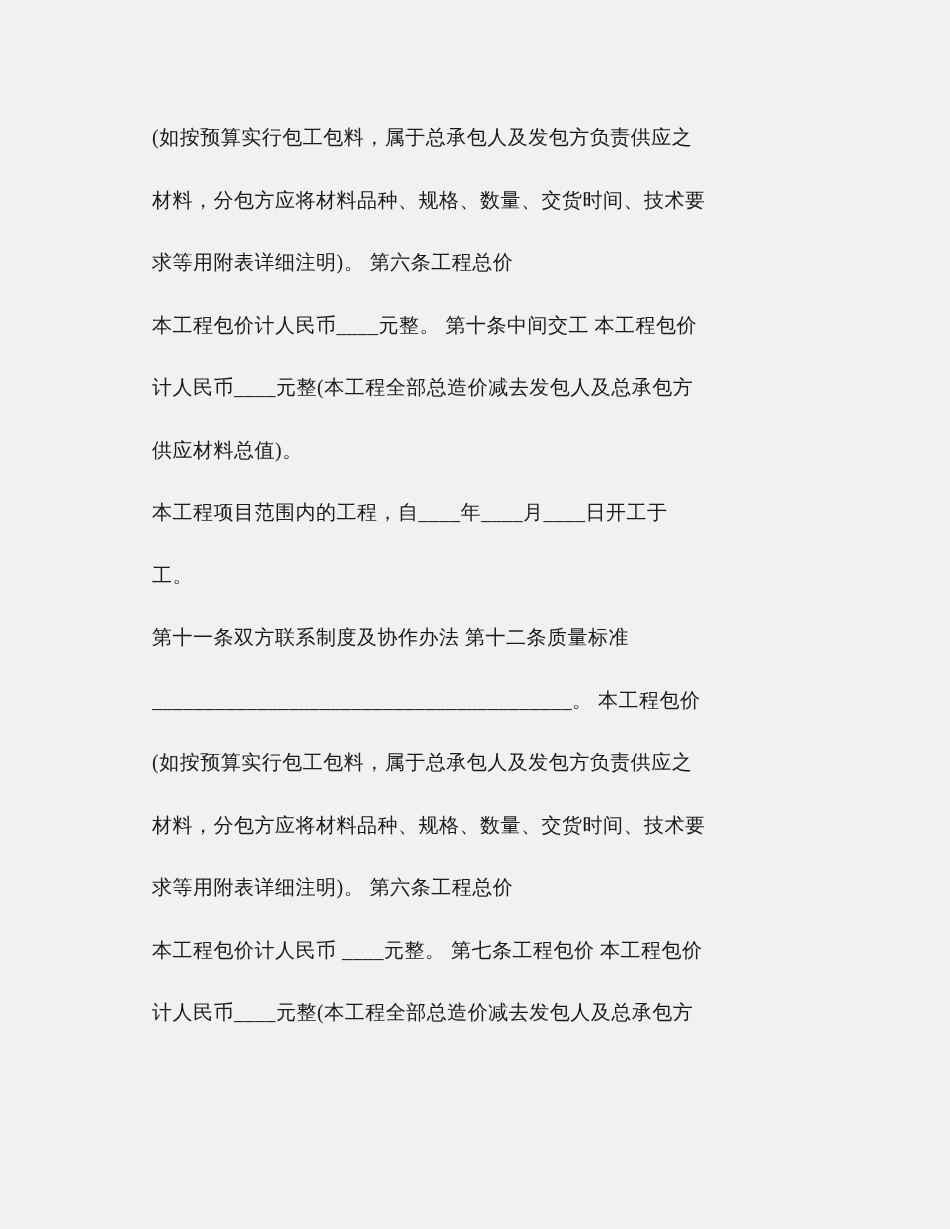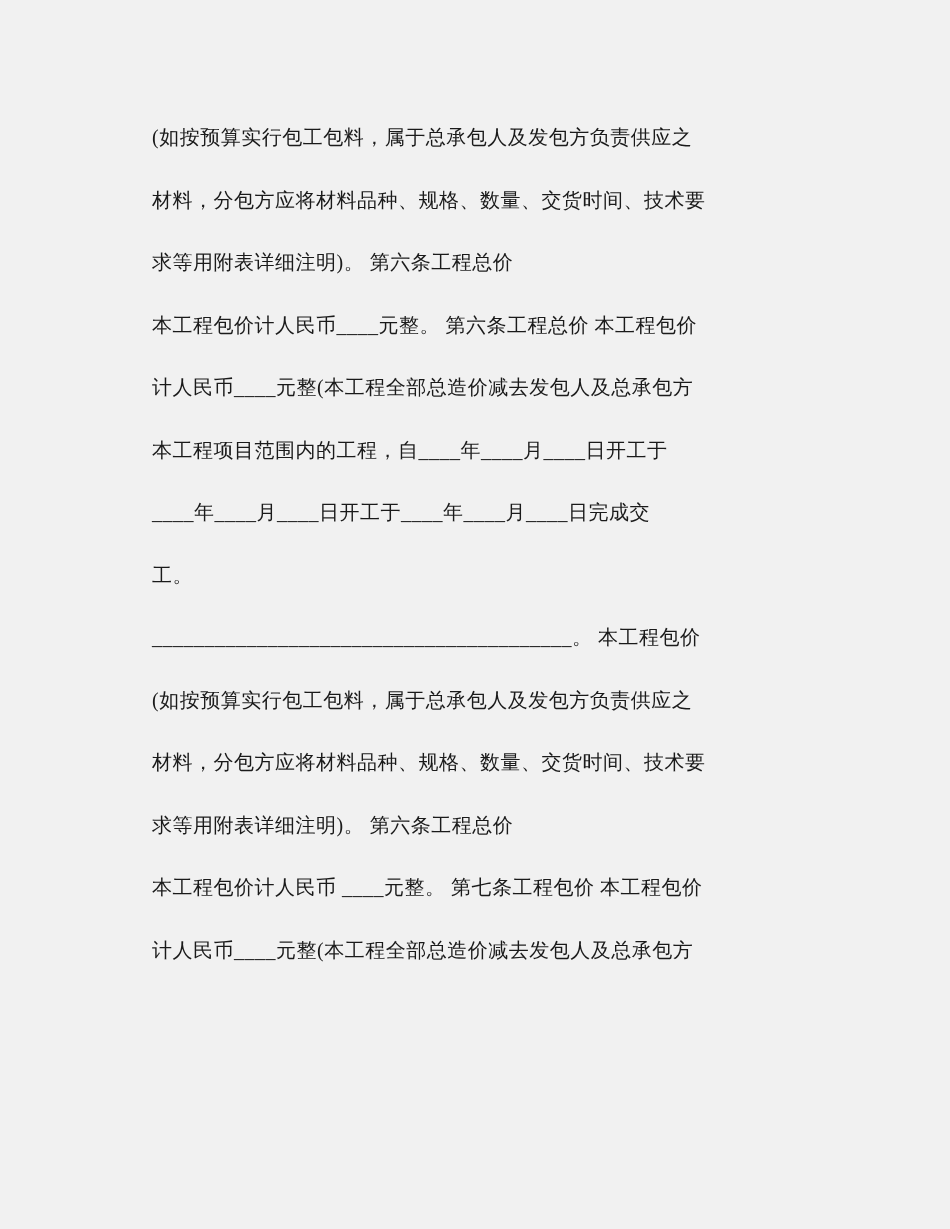--- a/index.html
+++ b/index.html
@@ -28,24 +28,25 @@
       word-break: break-all;
     }
   </style>
 </head>
 <body>
 
 <div class="doc">
   <p class="line">(如按预算实行包工包料，属于总承包人及发包方负责供应之</p>
   <p class="line">材料，分包方应将材料品种、规格、数量、交货时间、技术要</p>
   <p class="line">求等用附表详细注明)。 第六条工程总价</p>
-  <p class="line">本工程包价计人民币____元整。 第六条工程总价 本工程包价</p>
+  <p class="line">本工程包价计人民币____元整。 第十条中间交工 本工程包价</p>
   <p class="line">计人民币____元整(本工程全部总造价减去发包人及总承包方</p>
+  <p class="line">供应材料总值)。</p>
   <p class="line">本工程项目范围内的工程，自____年____月____日开工于</p>
-  <p class="line">____年____月____日开工于____年____月____日完成交</p>
   <p class="line">工。</p>
+  <p class="line">第十一条双方联系制度及协作办法 第十二条质量标准</p>
   <p class="line">________________________________________。 本工程包价</p>
   <p class="line">(如按预算实行包工包料，属于总承包人及发包方负责供应之</p>
   <p class="line">材料，分包方应将材料品种、规格、数量、交货时间、技术要</p>
   <p class="line">求等用附表详细注明)。 第六条工程总价</p>
   <p class="line">本工程包价计人民币 ____元整。 第七条工程包价 本工程包价</p>
   <p class="line">计人民币____元整(本工程全部总造价减去发包人及总承包方</p>
 </div>
 
 </body></html>

